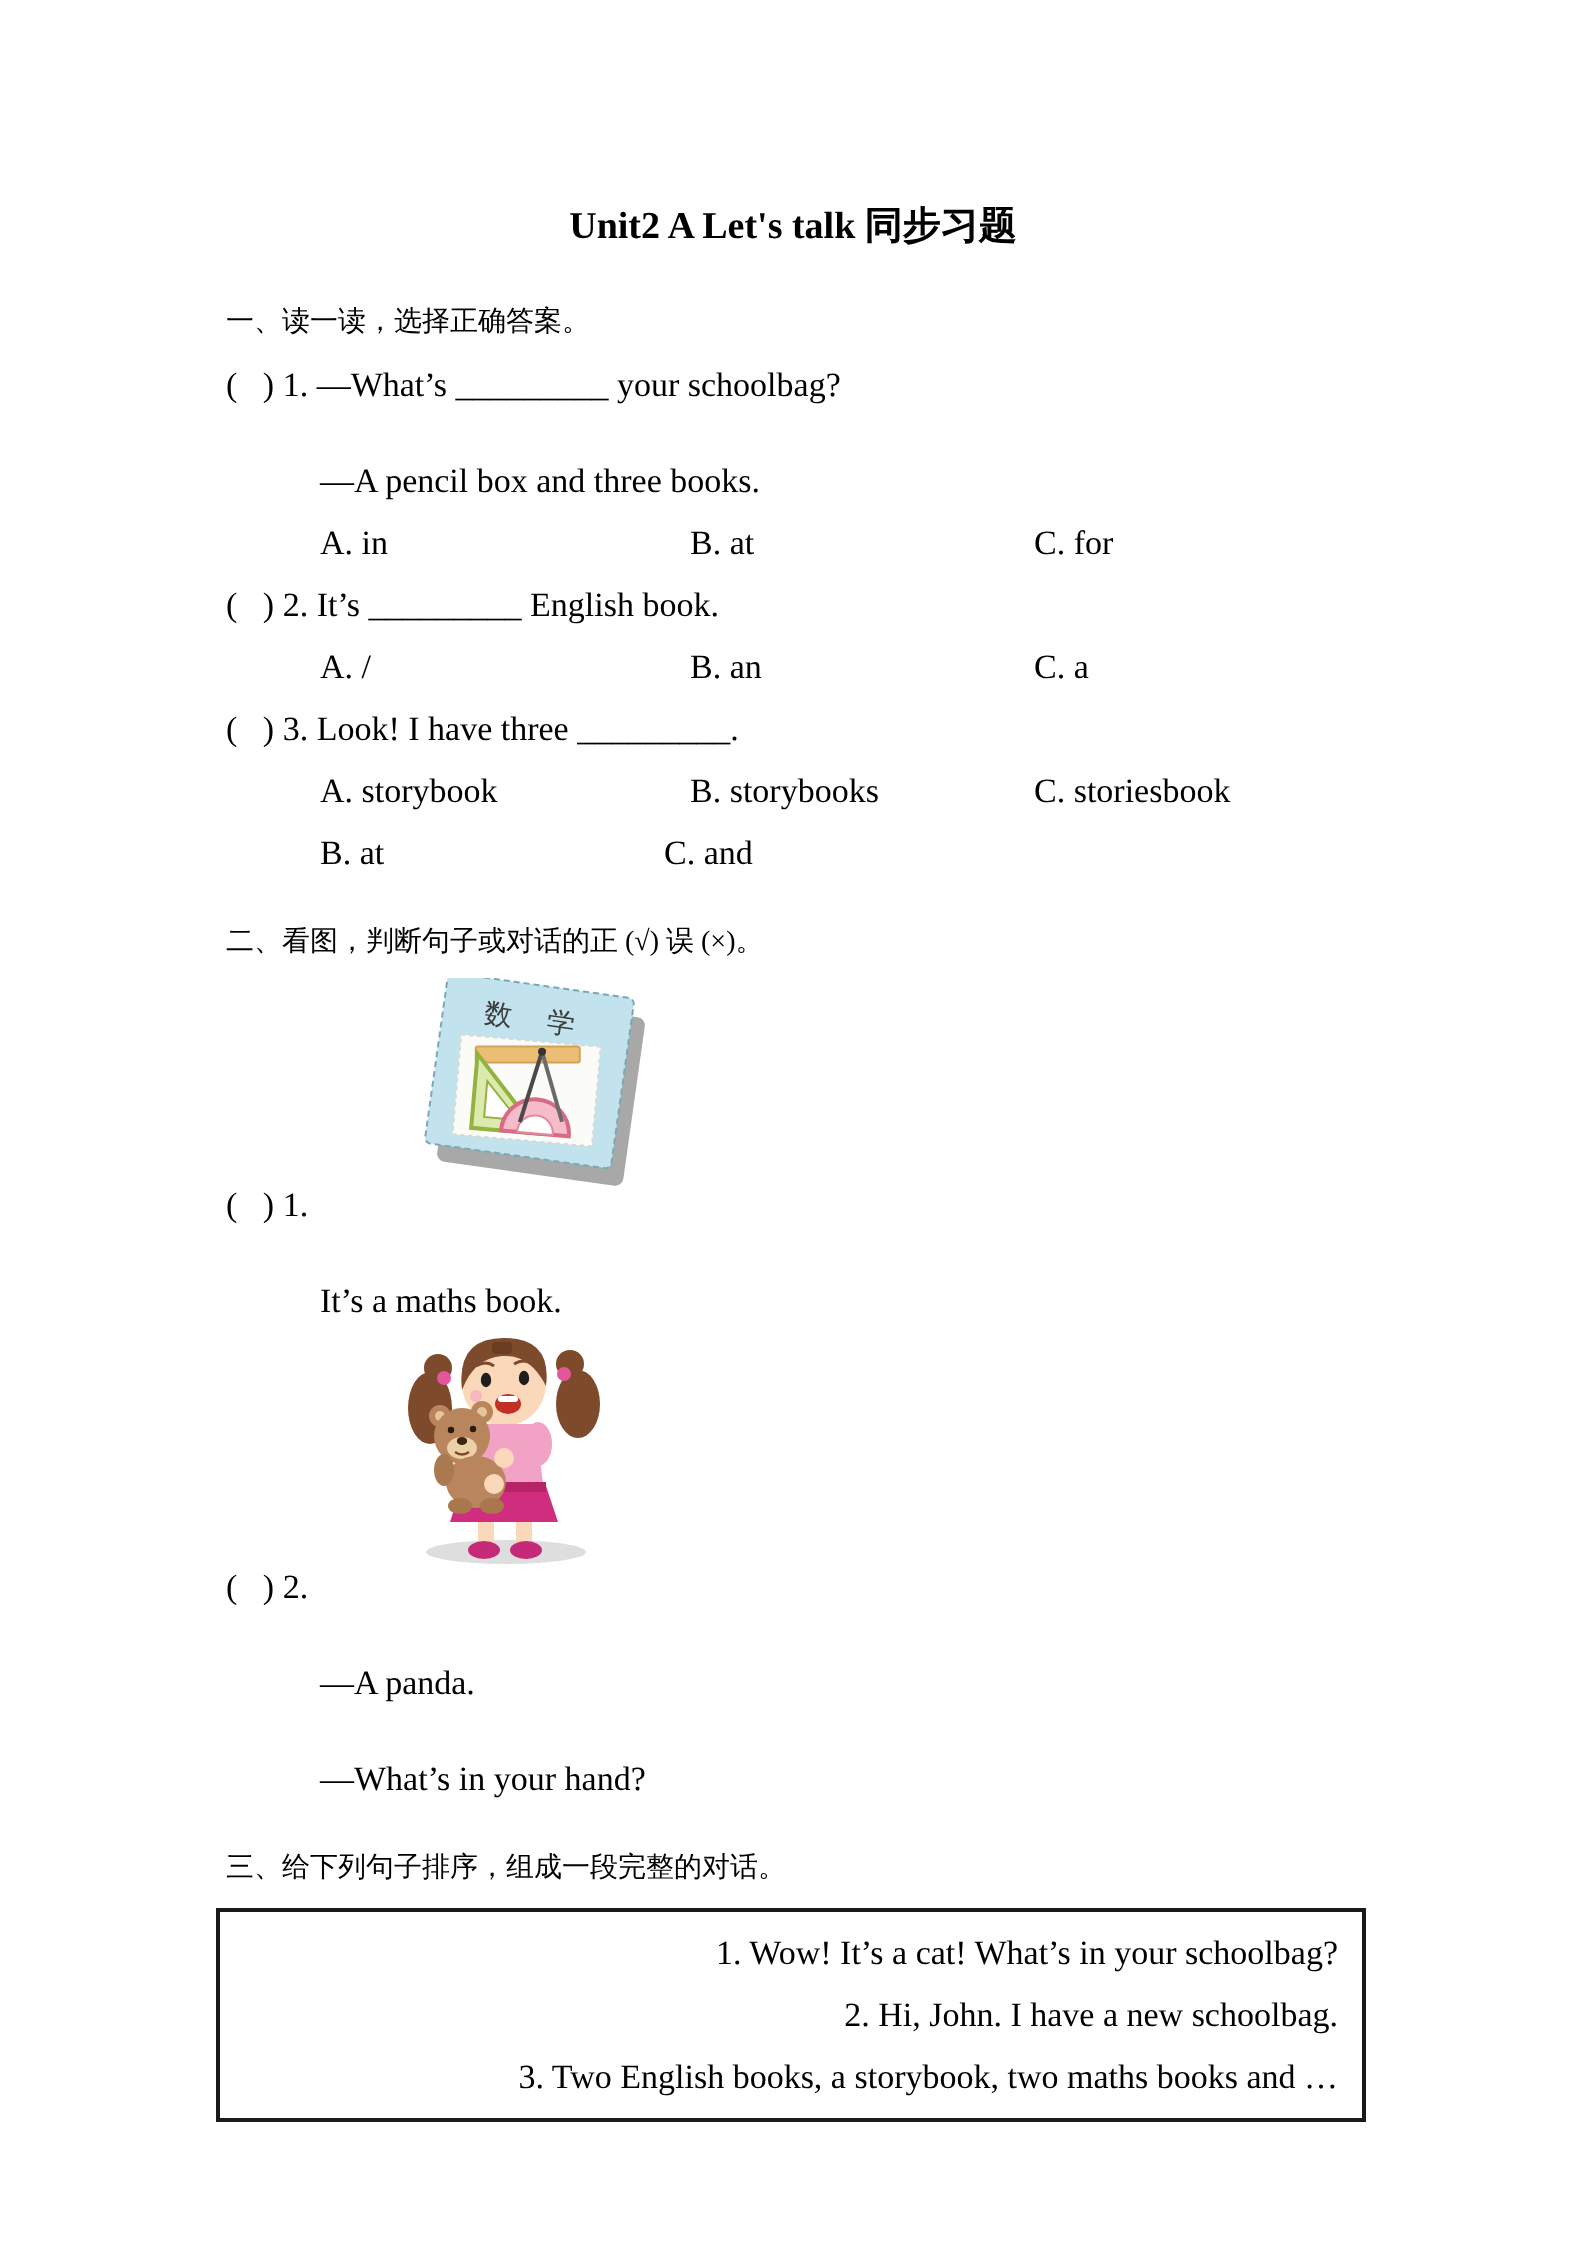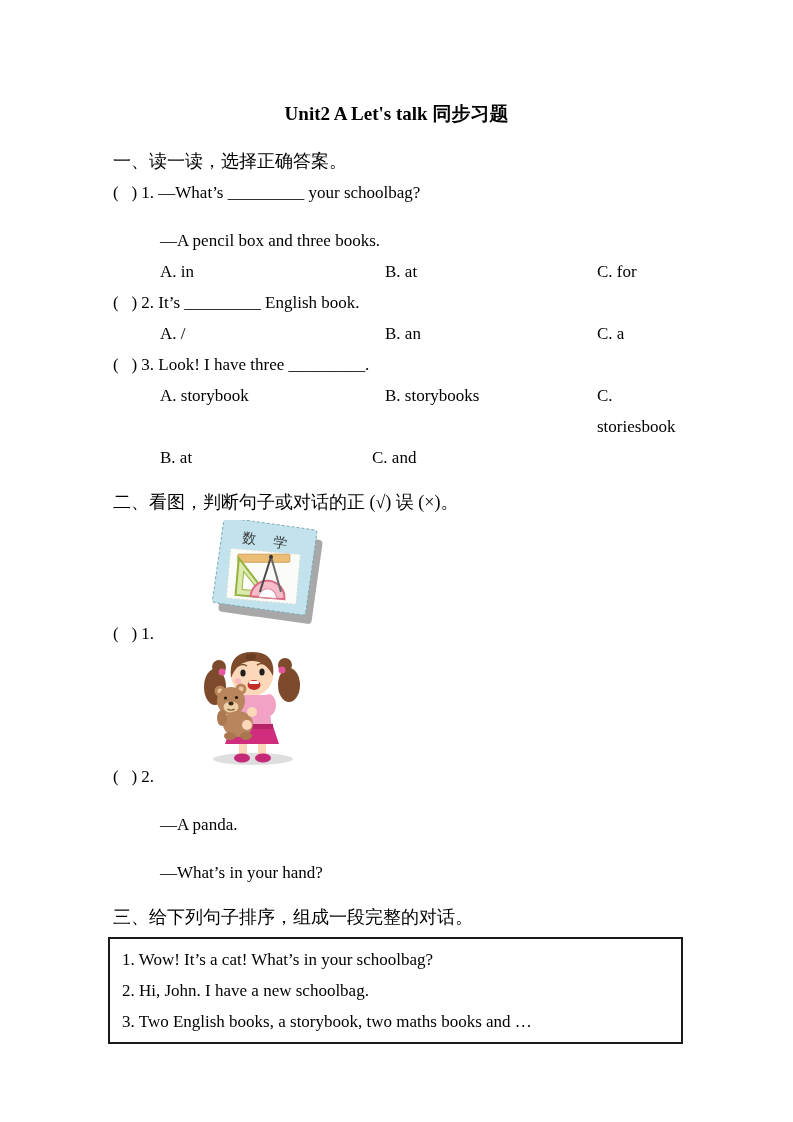--- a/index.html
+++ b/index.html
@@ -29,35 +29,34 @@
   }
   .content {
     padding: 0 100px 0 113px;
   }
   .line {
     margin: 0;
     line-height: 31px;
     white-space: pre-wrap;
   }
   .heading {
-    font-size: 18px;
+    font-size: 14px;
     margin-top: 20px;
   }
   .heading2 {
     margin-top: 14px;
   }
   .indent {
     padding-left: 47px;
     margin-top: 17px;
   }
   .opts {
     display: flex;
     padding-left: 47px;
     line-height: 31px;
-    gap: 40px;
   }
   .opt-a { width: 185px; }
   .opt-b { width: 172px; }
   .opt-c { flex: 1; }
   .illus-book {
     margin-left: 94px;
     margin-top: 2px;
     height: 104px;
   }
   .illus-girl {
@@ -71,20 +70,21 @@
   .sort-box {
     box-sizing: border-box;
     width: 575px;
     margin-left: -5px;
     margin-top: 4px;
     border: 2px solid #1a1a1a;
     padding: 5px 12px;
   }
   .sort-box .line {
     line-height: 31px;
+    text-align: right;
   }
   svg { display: block; }
 </style>
 </head>
 <body>
 
 <div class="page">
 
   <h1 class="title">Unit2 A Let's talk 同步习题</h1>
 
@@ -136,20 +136,21 @@
             <path d="M54 78 A9 9 0 0 1 72 78 Z" fill="#ffffff" stroke="#e08ba1" stroke-width="1"></path>
             <line x1="63" y1="37" x2="55" y2="73" stroke="#4a4a4a" stroke-width="2"></line>
             <line x1="63" y1="37" x2="76" y2="71" stroke="#6a6a6a" stroke-width="2"></line>
             <circle cx="63" cy="37" r="2" fill="#333333"></circle>
           </g>
         </g>
       </svg>
     </div>
 
     <p class="line label-line">(   ) 1.</p>
+    <p class="line indent">It’s a maths book.</p>
 
     <div class="illus-girl">
       <svg width="116" height="122" viewBox="0 0 116 122">
         <ellipse cx="58" cy="114" rx="40" ry="6" fill="#dedede"></ellipse>
 
         <circle cx="24" cy="22" r="7" fill="#7d4a2b"></circle>
         <circle cx="90" cy="20" r="7" fill="#7d4a2b"></circle>
         <ellipse cx="20" cy="42" rx="11" ry="18" fill="#7d4a2b"></ellipse>
         <ellipse cx="94" cy="40" rx="11" ry="17" fill="#7d4a2b"></ellipse>
         <circle cx="27" cy="27" r="3.5" fill="#e5559a"></circle>

